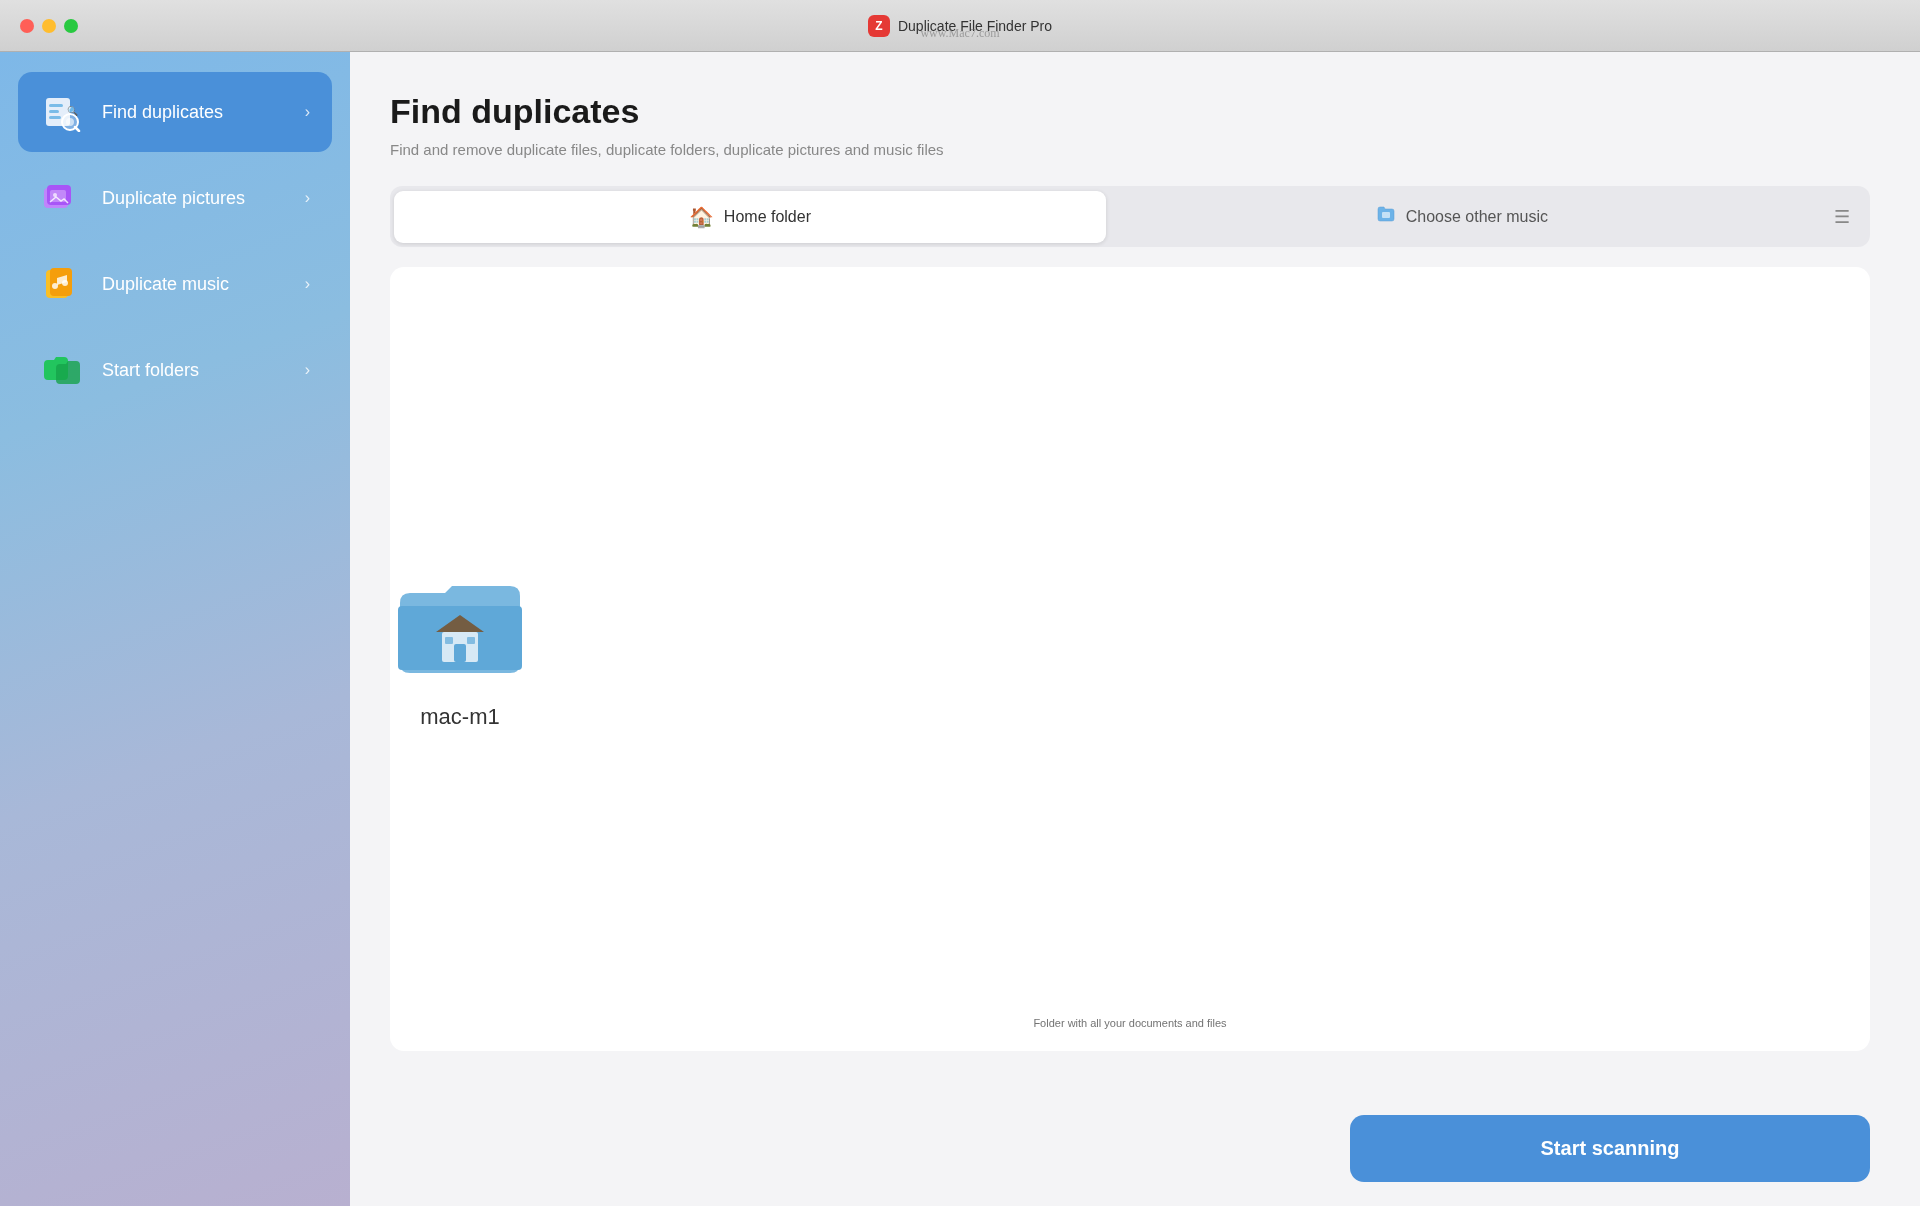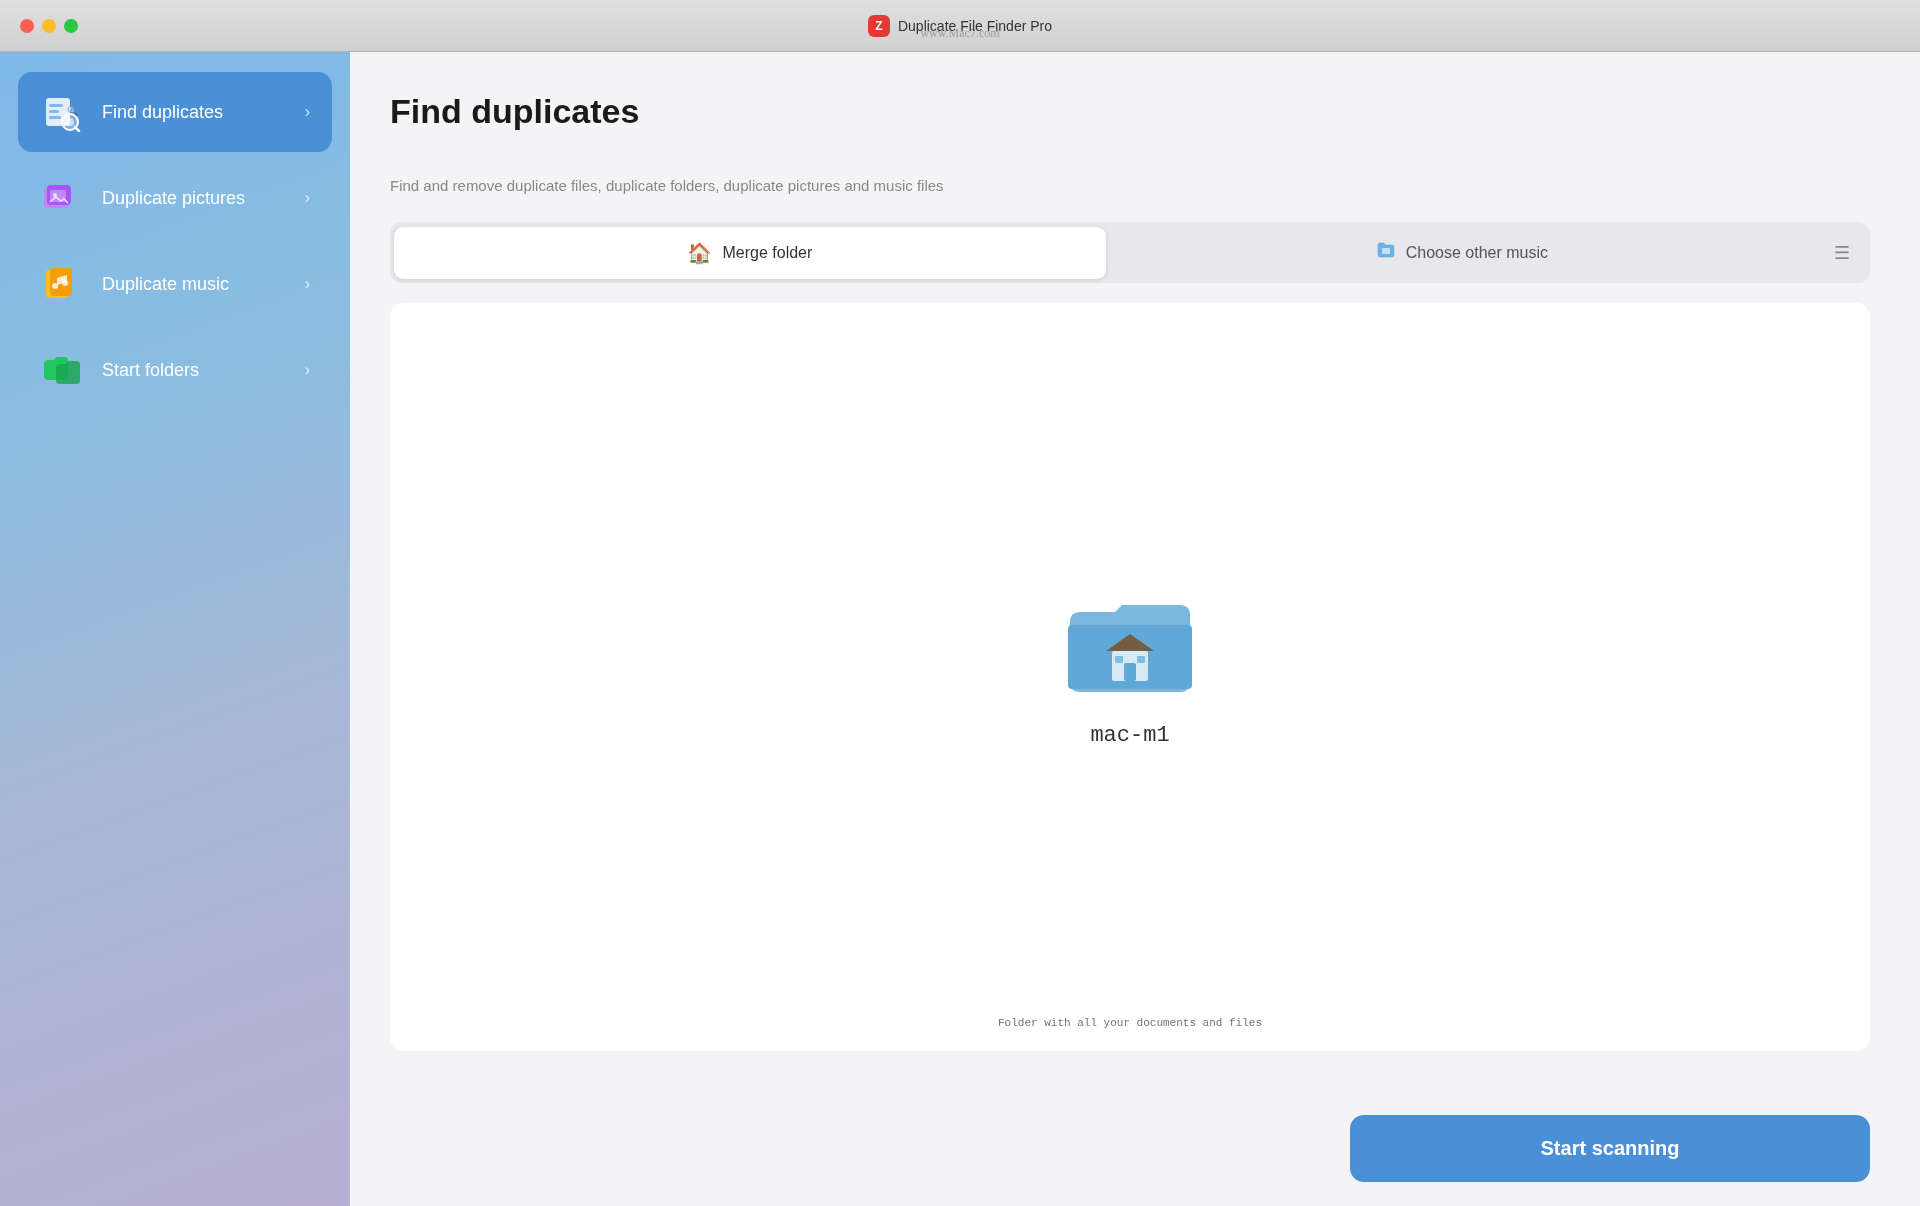--- a/index.html
+++ b/index.html
@@ -162,21 +162,20 @@
       font-size: 34px;
       font-weight: 700;
       color: #1a1a1a;
       margin-bottom: 10px;
     }
 
     .content-subtitle {
       font-size: 15px;
       color: #888;
       margin-bottom: 28px;
-      margin-top: 36px;
     }
 
     
     .folder-tabs {
       display: flex;
       background: #e8e8ec;
       border-radius: 12px;
       padding: 4px;
       margin-bottom: 20px;
       align-items: center;
@@ -218,25 +217,24 @@
       border: none;
     }
 
     
     .folder-display {
       flex: 1;
       background: white;
       border-radius: 14px;
       display: flex;
       flex-direction: column;
-      align-items: center;
+      align-items: flex-start;
       justify-content: center;
       position: relative;
       min-height: 300px;
-      font-family: Liberation Mono, monospace;
     }
 
     .folder-visual {
       display: flex;
       flex-direction: column;
       align-items: center;
       gap: 16px;
       margin-bottom: 20px;
     }
 
@@ -382,21 +380,21 @@
 
   <div style="flex:1; display:flex; flex-direction:column; background:#f4f4f6;">
 
     <div class="content">
       <h1 class="content-title">Find duplicates</h1>
       <p class="content-subtitle">Find and remove duplicate files, duplicate folders, duplicate pictures and music files</p>
 
       <div class="folder-tabs">
         <button class="folder-tab active">
           <span class="folder-tab-icon">🏠</span>
-          <span>Merge folder</span>
+          <span>Home folder</span>
         </button>
         <button class="folder-tab">
           <span class="folder-tab-icon">
             <svg width="20" height="20" viewBox="0 0 20 20" fill="none">
               <path d="M2 5 Q2 3 4 3 L8 3 L9 5 L16 5 Q18 5 18 7 L18 15 Q18 17 16 17 L4 17 Q2 17 2 15 Z" fill="#6db3e8" stroke="#5a9fd6" stroke-width="0.5"></path>
               <rect x="6" y="8" width="8" height="6" rx="1" fill="rgba(255,255,255,0.6)"></rect>
             </svg>
           </span>
           <span>Choose other music</span>
         </button>

